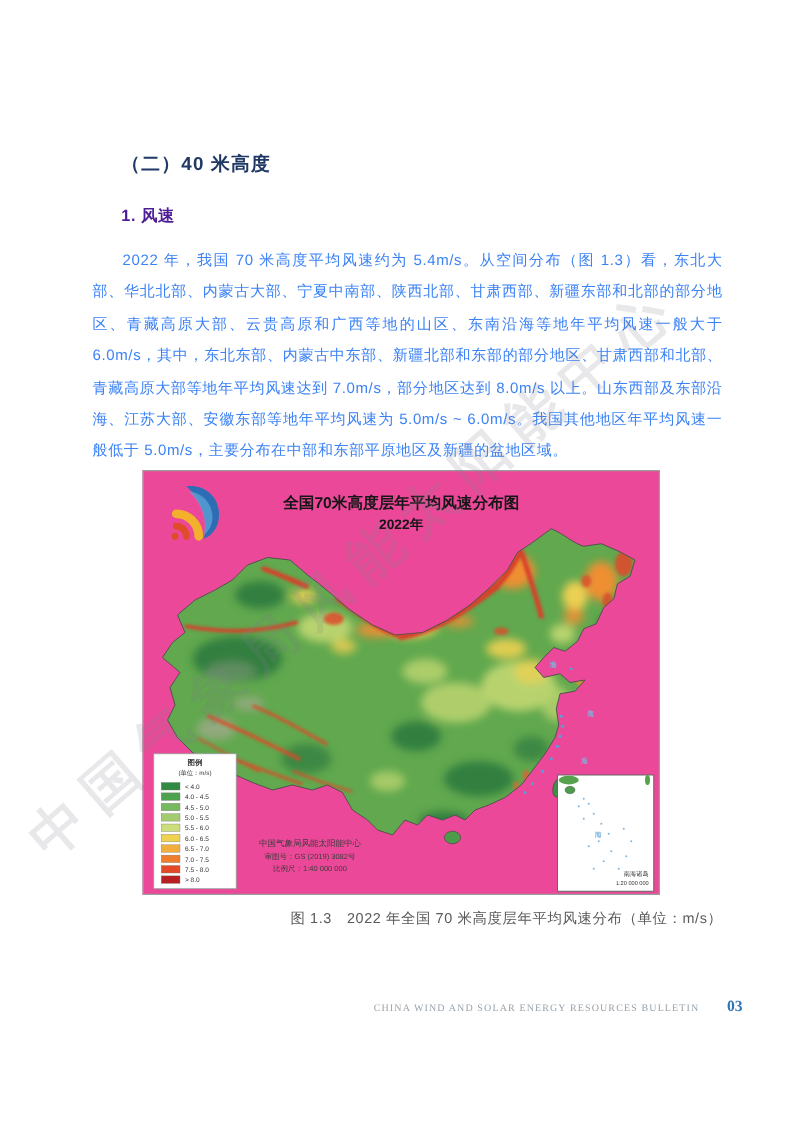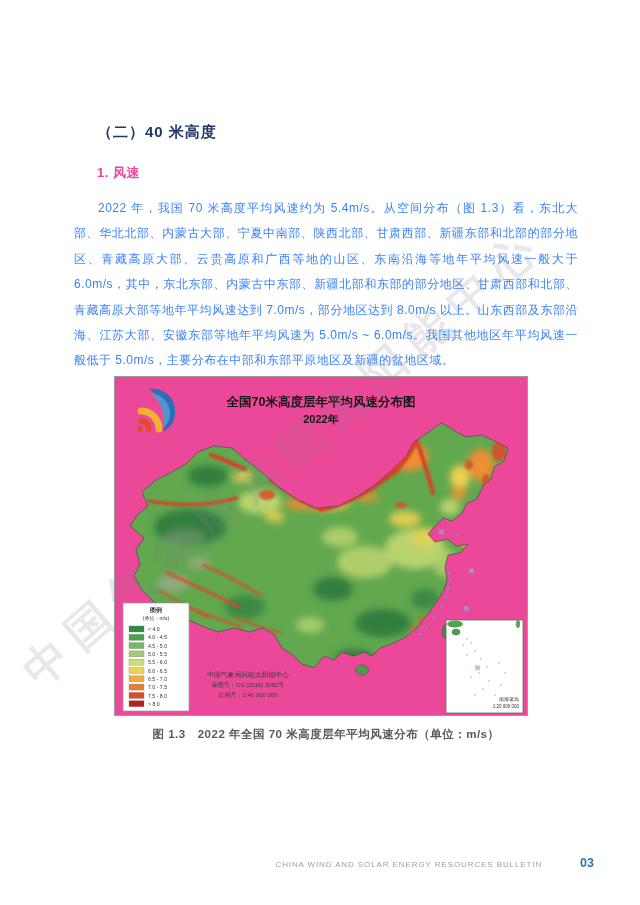--- a/index.html
+++ b/index.html
@@ -1,30 +1,30 @@
 <!DOCTYPE html>
 <html><head>
 <meta charset="utf-8">
 <style>
   html,body{margin:0;padding:0;}
   body{width:640px;height:905px;background:#ffffff;font-family:"Liberation Sans",sans-serif;}
   .page{position:relative;width:640px;height:905px;background:#fff;overflow:hidden;}
   .content{padding:124px 62px 0 74px;}
   .heading{margin:0 0 0 23px;font-size:15px;line-height:15px;font-weight:bold;color:#1F3864;letter-spacing:1px;}
-  .subheading{margin:27px 0 0 23px;font-size:13px;line-height:13px;font-weight:bold;color:#ec4899;letter-spacing:0.5px;}
+  .subheading{margin:27px 0 0 23px;font-size:13px;line-height:13px;font-weight:bold;color:#4c1d95;letter-spacing:0.5px;}
   .para{margin:17px 0 0 0;font-size:12px;line-height:25.4px;color:#3b82f6;text-align:justify;text-indent:2em;letter-spacing:0.5px;}
   .para2{margin-top:15px;}
   .map-box{margin:2px 0 0 40px;width:412px;height:338px;border:1px solid #9b9b9b;background:#ec4899;}
-  .caption{margin-top:11px;text-align:center;font-size:11.5px;color:#595959;letter-spacing:0.5px;font-weight:bold;}
+  .caption{margin-top:11px;text-align:right;font-size:11.5px;color:#595959;letter-spacing:0.5px;}
   .watermark{position:absolute;left:30px;top:648px;transform:rotate(-41deg);transform-origin:0 50%;
     font-size:44px;font-weight:bold;letter-spacing:12px;color:rgba(125,128,138,0.18);
     white-space:nowrap;pointer-events:none;z-index:5;}
-  .footer{position:absolute;top:856px;right:46px;display:flex;align-items:baseline;gap:10px;}
+  .footer{position:absolute;top:798px;right:46px;display:flex;align-items:baseline;gap:22px;font-family:Liberation Serif, serif;}
   .footer-text{font-size:8px;letter-spacing:0.9px;color:#9aa3ab;}
-  .footer-num{font-size:12.5px;font-weight:bold;color:#2E75B6;margin-left:28px;}
+  .footer-num{font-size:12.5px;font-weight:bold;color:#2E75B6;}
   svg text{font-family:"Liberation Sans",sans-serif;}
   .vtext{writing-mode:vertical-rl;text-orientation:upright;}
 </style>
 </head>
 <body>
 
 <div class="page">
 
   <div class="watermark">中国气象局风能太阳能中心</div>
 

